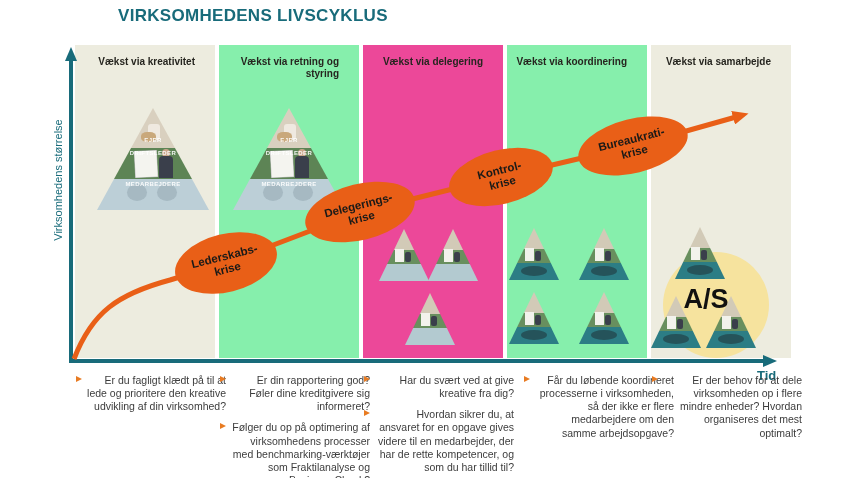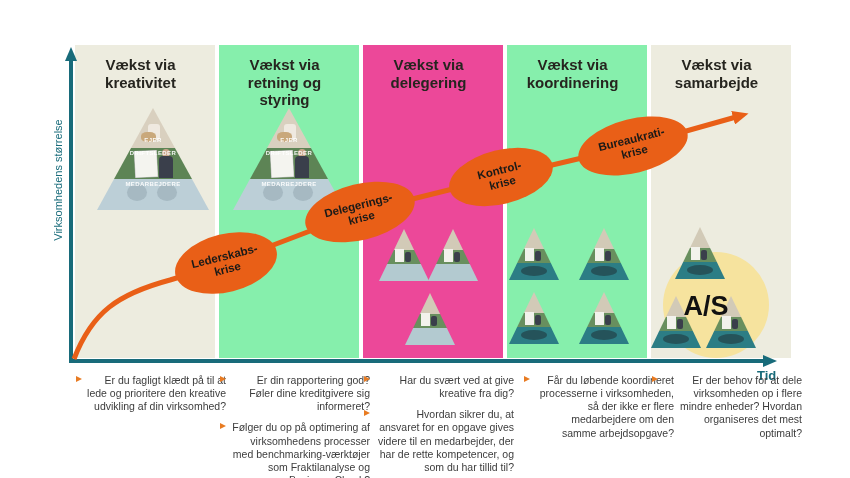--- a/index.html
+++ b/index.html
@@ -3,21 +3,21 @@
 <meta charset="utf-8">
 <style>
   html,body{margin:0;padding:0;background:#fff;}
   .stage{position:relative;width:850px;height:478px;background:#ffffff;overflow:hidden;
          font-family:"Liberation Sans",sans-serif;}
   .title{position:absolute;left:118px;top:6px;font-size:17px;font-weight:bold;
          color:#186b7a;letter-spacing:.3px;}
   
   .panel{position:absolute;top:45px;width:140px;height:313px;}
   .bg-beige{background:#edecdf}.bg-green{background:#86efac}.bg-blue{background:#ec4899}
-  .phead{padding:11px 13px 0 4px;text-align:center;font-size:15px;font-weight:bold;
+  .phead{padding:11px 20px 0 4px;text-align:right;font-size:10px;font-weight:bold;
          color:#26251f;line-height:1.18;}
   
   .ylabel{position:absolute;left:52px;top:305px;width:250px;font-size:11px;color:#186b7a;
           transform:rotate(-90deg);transform-origin:0 0;text-align:center;}
   .tid{position:absolute;left:757px;top:368px;font-size:13px;font-weight:bold;color:#186b7a;}
   svg.overlay{position:absolute;left:0;top:0;pointer-events:none;}
   
   .crisis{position:absolute;background:#e95f17;border-radius:50%;transform:rotate(-14deg);
           display:flex;flex-direction:column;align-items:center;justify-content:center;
           text-align:center;font-weight:bold;font-size:11.5px;color:#1a1a18;line-height:1.15;}
@@ -55,34 +55,35 @@
   .pyr-sm.teal .b-bot{top:35px;height:17px;background:#2c7d85}
   .sflip{position:absolute;left:16px;top:20px;width:9px;height:13px;background:#f2f2ec;}
   .sperson{position:absolute;left:26px;top:23px;width:6px;height:10px;background:#3a3f4b;
            border-radius:2px;}
   .sblob{position:absolute;left:12px;top:38px;width:26px;height:10px;background:#1e2a30;
          border-radius:50%;opacity:.5;}
   
   .as-circle{position:absolute;left:663px;top:252px;width:106px;height:106px;
              border-radius:50%;background:#f6e39e;}
   .as-text{position:absolute;left:676px;top:284px;width:60px;text-align:center;
-           font-size:27px;font-weight:bold;color:#111;margin-top:7px;}
+           font-size:27px;font-weight:bold;color:#111;}
   
   .qcol{position:absolute;top:374px;width:150px;text-align:right;}
   .q{position:relative;padding-left:11px;margin-bottom:8px;font-size:10.5px;
      line-height:1.25;color:#3c3c3c;}
   .qbullet{position:absolute;left:0;top:2px;width:0;height:0;
            border-left:6px solid #e87b22;border-top:3.5px solid transparent;
            border-bottom:3.5px solid transparent;}
 </style>
 </head>
 <body>
 
 <div class="stage">
 
+  <div class="title">VIRKSOMHEDENS LIVSCYKLUS</div>
   <div class="ylabel">Virksomhedens størrelse</div>
 
   <div class="panel bg-beige" style="left:75px">
     <div class="phead">Vækst via kreativitet</div>
   </div>
   <div class="panel bg-green" style="left:219px">
     <div class="phead">Vækst via retning og styring</div>
   </div>
   <div class="panel bg-blue" style="left:363px">
     <div class="phead">Vækst via delegering</div>

